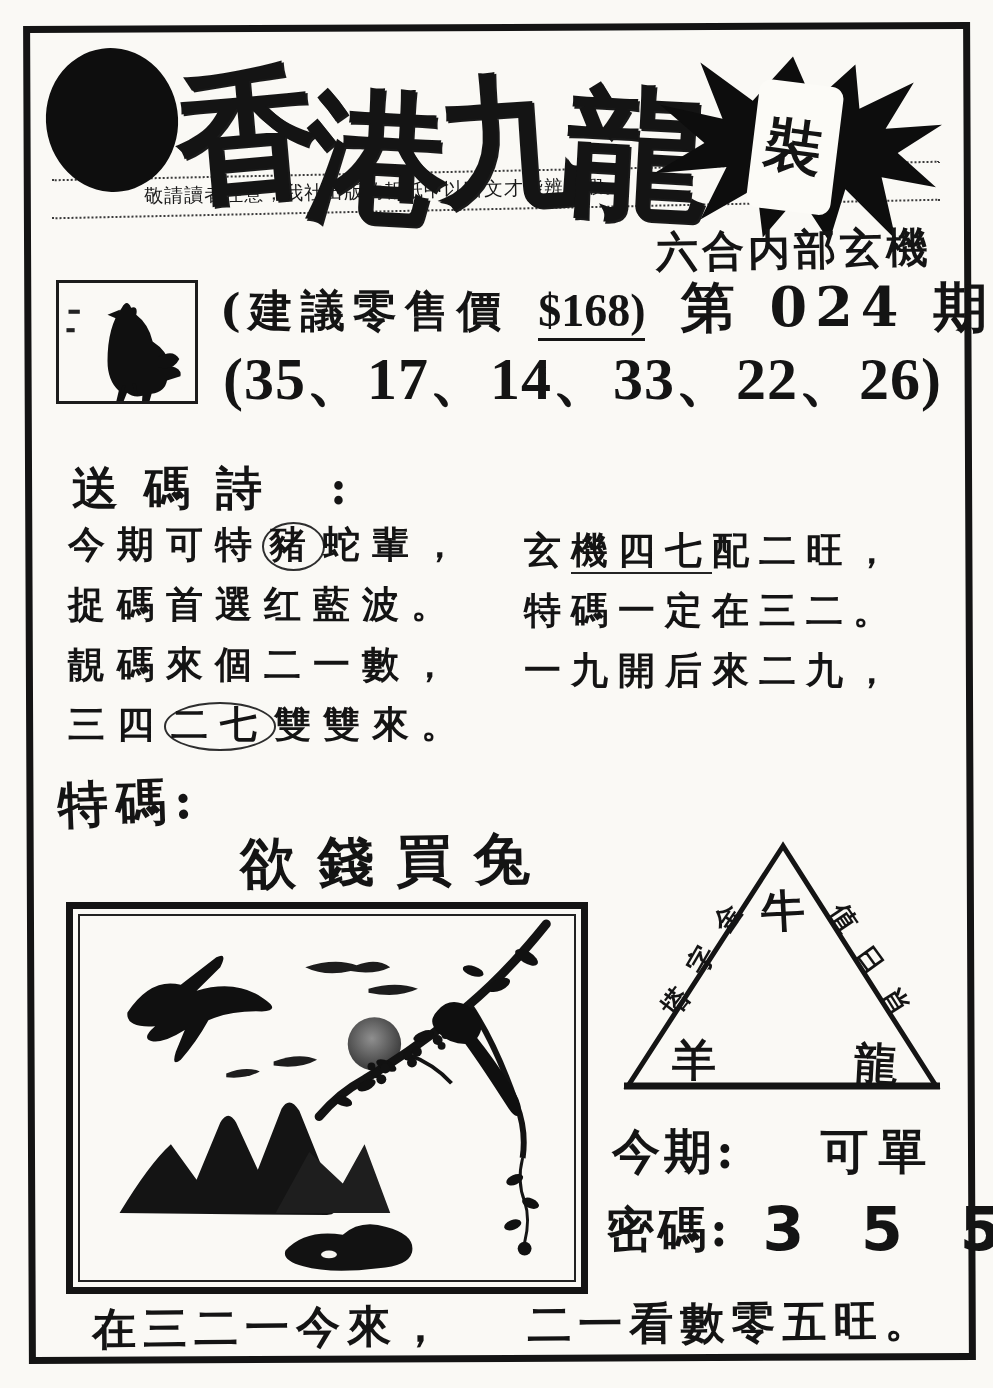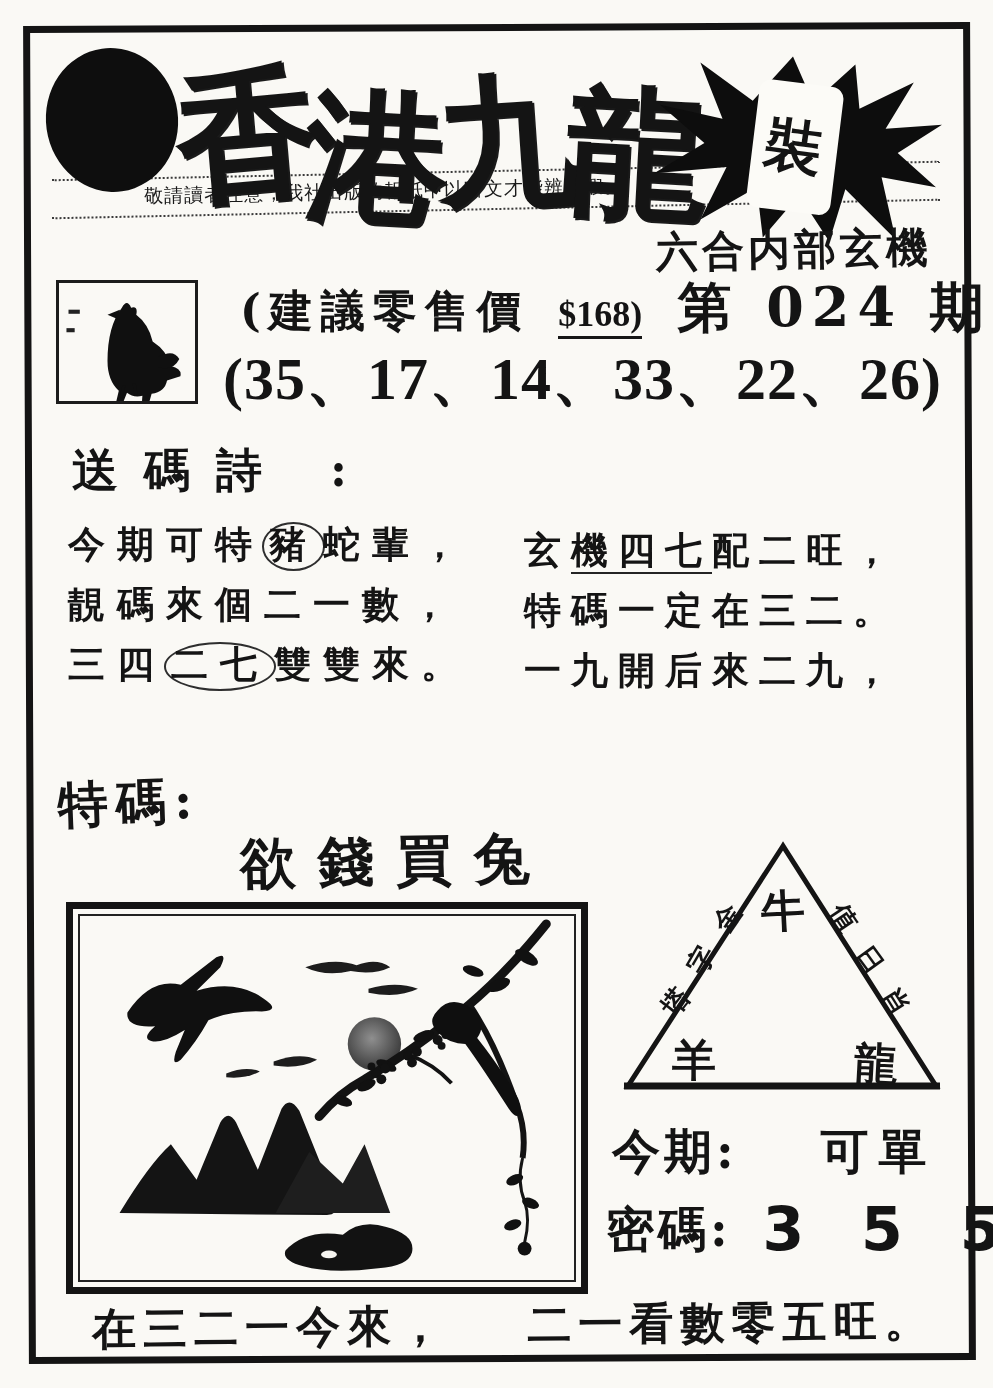--- a/index.html
+++ b/index.html
@@ -49,42 +49,42 @@
   .subtitle {
     position:absolute; left:626px; top:222px; width:336px; z-index:4;
     font-size:42px; font-weight:bold; letter-spacing:4px; text-align:center;
     transform:rotate(-1deg); white-space:nowrap;
   }
   
   .price-line {
     position:absolute; left:220px; top:272px; white-space:nowrap; z-index:2;
     font-size:44px; font-weight:600;
   }
-  .price-line .open { letter-spacing:8px;margin-left:20px; }
+  .price-line .open { letter-spacing:8px; }
   .price-line .amount {
-    font-family:"Liberation Serif",serif; font-size:36px; margin-left:14px;
+    font-family:"Liberation Serif",serif; font-size:46px; margin-left:14px;
     border-bottom:3px solid #161616; padding-bottom:2px;
   }
   .price-line .issue { font-size:54px; margin-left:20px; letter-spacing:8px; font-weight:bold; }
   
   .rooster-box {
     position:absolute; left:56px; top:280px; width:142px; height:124px;
     border:3px solid #1c1c1c;
   }
   .rooster-box svg { width:100%; height:100%; }
   
   .numbers-line {
     position:absolute; left:205px; top:339px; white-space:nowrap;
     font-size:60px; font-weight:600; letter-spacing:1px;
     font-family:Liberation Serif, serif;
     margin-left:18px;
   }
   
   .poem-header {
-    position:absolute; left:72px; top:440px;
+    position:absolute; left:72px; top:458px;
     font-size:46px; font-weight:bold; letter-spacing:26px; white-space:nowrap;
   }
   .poem-col { position:absolute; white-space:nowrap;margin-left:8px; }
   .poem-col.left { left:60px; top:514px; }
   .poem-col.right { left:516px; top:520px; }
   .poem-line {
     font-size:37px; font-weight:bold; line-height:60px; letter-spacing:12px;
     white-space:nowrap;
   }
   .poem-col.right .poem-line { letter-spacing:10px; }
@@ -194,20 +194,23 @@
     </svg>
   </div>
 
   <div class="numbers-line">(35、17、14、33、22、26)</div>
 
   <div class="poem-header">送碼詩 :</div>
 
   <div class="poem-col left">
     <div class="poem-line">
       <span>今期可特</span><span class="mark-circle">豬</span><span>蛇輩，</span>
+    </div>
+    <div class="poem-line">
+      <span>捉碼首選</span><span class="mark-circle"></span><span>红藍波。</span>
     </div>
     <div class="poem-line">
       <span>靚碼來個</span><span class="mark-circle"></span><span>二一數，</span>
     </div>
     <div class="poem-line">
       <span>三四</span><span class="mark-circle">二七</span><span>雙雙來。</span>
     </div>
   </div>
 
   <div class="poem-col right">

